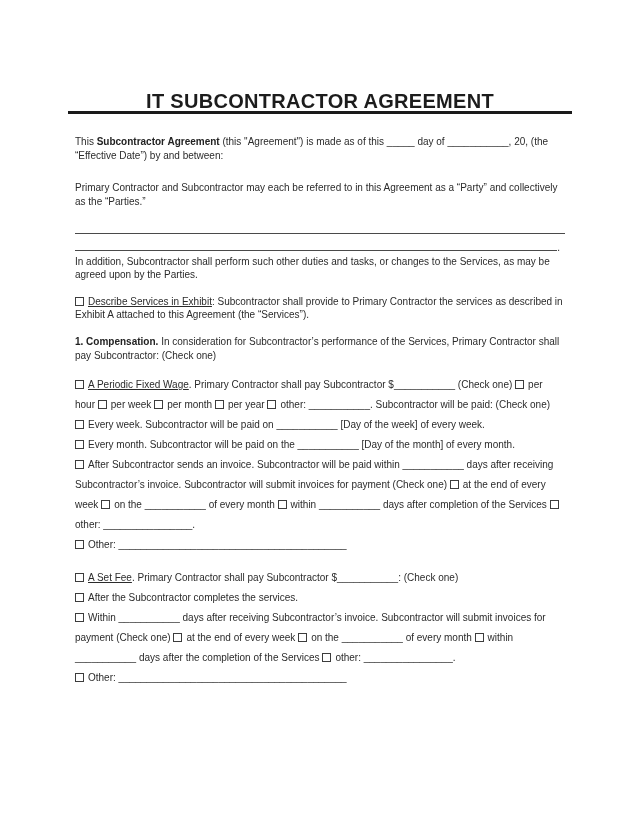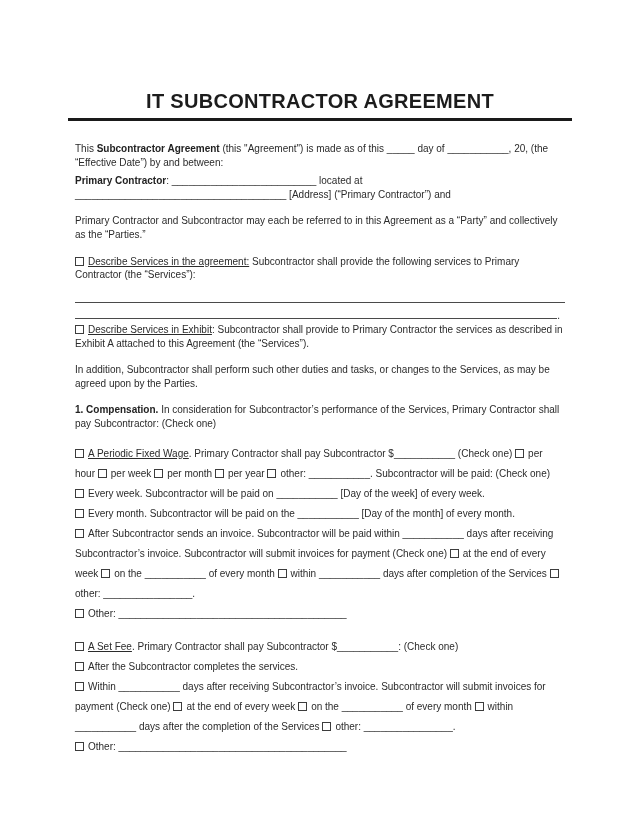--- a/index.html
+++ b/index.html
@@ -7,49 +7,47 @@
     width:640px;height:828px;position:relative;overflow:hidden;
     font-family:"Liberation Sans","DejaVu Sans",sans-serif;
     color:#2b2b2b;
     -webkit-font-smoothing:antialiased;
   }
   .page{width:640px;height:828px;box-sizing:border-box;padding:0 75px;position:relative;background:#ffffff;}
   .doc-title{
     margin:91px -7px 0;
     font-size:20px;font-weight:700;letter-spacing:.3px;
     line-height:20px;text-align:center;color:#1c1c1c;
-    padding-bottom:7px;border-bottom:3px solid #1a1a1a;
+    border-bottom:3px solid #1a1a1a;
   }
   .doc-body{margin-top:21px;font-size:10px;line-height:13.6px;}
   .para{margin:0 0 13px;}
-  .para.mb19{margin-bottom:5px;}
+  .para.mb19{margin-bottom:19px;}
   .para.mb8{margin-bottom:8px;}
   .para.mb0{margin-bottom:0;}
   .para.cbs{line-height:20px;}
   .b{font-weight:700;color:#222;}
   .u{text-decoration:underline;text-underline-offset:1px;}
   .cb{
     display:inline-block;width:7px;height:7px;
     border:1px solid #3c3c3c;background:#fff;
     margin-right:4px;vertical-align:-1px;
   }
   .rule{display:inline-block;width:98.4%;height:12px;border-bottom:1px solid #4a4a4a;}
   .rule.full{width:100%;}
 </style>
 </head>
 <body>
 
 <div class="page">
   <h1 class="doc-title">IT SUBCONTRACTOR AGREEMENT</h1>
   <div class="doc-body">
       <p class="para mb19"><span>This </span><span class="b">Subcontractor Agreement</span><span> (this "Agreement") is made as of this _____ day of ___________, 20, (the “Effective Date”) by and between:</span></p>
-      <p class="para"><span class="b">Primary Contractor</span><span>: __________________________ located at</span><br><span>______________________________________ [Address] (“Primary Contractor”) and</span></p>
       <p class="para"><span>Primary Contractor and Subcontractor may each be referred to in this Agreement as a “Party” and collectively as the “Parties.”</span></p>
-      <p class="para mb8"><span class="cb"></span><span class="u">Describe Services in the agreement:</span><span> Subcontractor shall provide the following services to Primary Contractor (the “Services”):</span></p>
       <p class="para mb0"><span class="rule full"></span><span class="rule"></span><span>.</span></p>
+      <p class="para"><span>In addition, Subcontractor shall perform such other duties and tasks, or changes to the Services, as may be agreed upon by the Parties.</span></p>
       <p class="para"><span class="cb"></span><span class="u">Describe Services in Exhibit</span><span>: Subcontractor shall provide to Primary Contractor the services as described in Exhibit A attached to this Agreement (the “Services”).</span></p>
-      <p class="para"><span>In addition, Subcontractor shall perform such other duties and tasks, or changes to the Services, as may be agreed upon by the Parties.</span></p>
       <p class="para"><span class="b">1. Compensation.</span><span> In consideration for Subcontractor’s performance of the Services, Primary Contractor shall pay Subcontractor: (Check one)</span></p>
       <p class="para cbs"><span class="cb"></span><span class="u">A Periodic Fixed Wage</span><span>. Primary Contractor shall pay Subcontractor $___________ (Check one) </span><span class="cb"></span><span>per hour </span><span class="cb"></span><span>per week </span><span class="cb"></span><span>per month </span><span class="cb"></span><span>per year </span><span class="cb"></span><span>other: ___________. Subcontractor will be paid: (Check one)</span><br><span class="cb"></span><span>Every week. Subcontractor will be paid on ___________ [Day of the week] of every week.</span><br><span class="cb"></span><span>Every month. Subcontractor will be paid on the ___________ [Day of the month] of every month.</span><br><span class="cb"></span><span>After Subcontractor sends an invoice. Subcontractor will be paid within ___________ days after receiving Subcontractor’s invoice. Subcontractor will submit invoices for payment (Check one) </span><span class="cb"></span><span>at the end of every week </span><span class="cb"></span><span>on the ___________ of every month </span><span class="cb"></span><span>within ___________ days after completion of the Services </span><span class="cb"></span><span>other: ________________.</span><br><span class="cb"></span><span>Other: _________________________________________</span></p>
       <p class="para cbs"><span class="cb"></span><span class="u">A Set Fee</span><span>. Primary Contractor shall pay Subcontractor $___________: (Check one)</span><br><span class="cb"></span><span>After the Subcontractor completes the services.</span><br><span class="cb"></span><span>Within ___________ days after receiving Subcontractor’s invoice. Subcontractor will submit invoices for payment (Check one) </span><span class="cb"></span><span>at the end of every week </span><span class="cb"></span><span>on the ___________ of every month </span><span class="cb"></span><span>within ___________ days after the completion of the Services </span><span class="cb"></span><span>other: ________________.</span><br><span class="cb"></span><span>Other: _________________________________________</span></p>
     </div>
 
 </div>
 
 </body></html>

